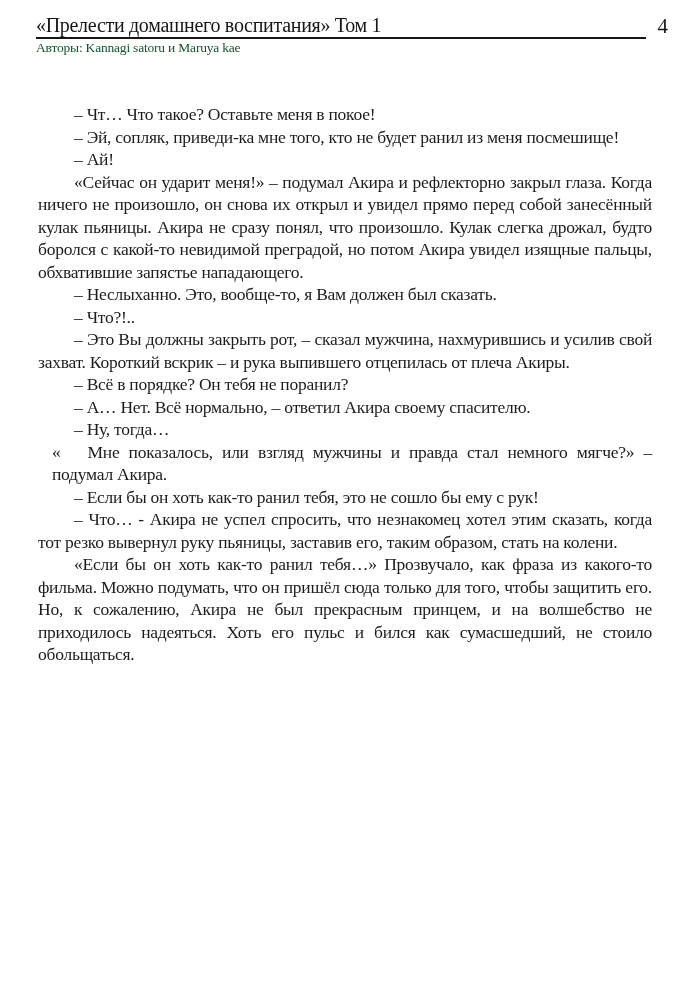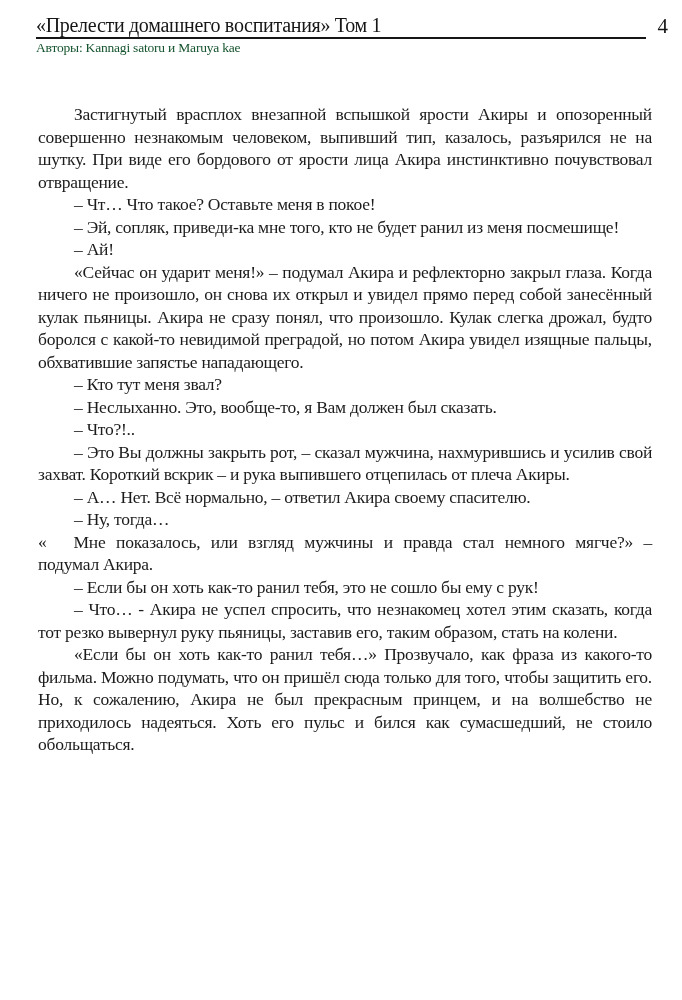--- a/index.html
+++ b/index.html
@@ -62,20 +62,21 @@
   .body-text p {
     margin: 0;
     font-size: 17.5px;
     line-height: 22.5px;
     letter-spacing: -0.25px;
     text-align: justify;
     text-indent: 36px;
   }
   .body-text p.no-indent {
     text-indent: 0;
+    margin-left: 14px;
   }
   .hang-gap {
     display: inline-block;
     width: 27px;
   }
 </style>
 </head>
 <body style="background: rgb(255, 255, 255);">
 
 <div class="page">
@@ -83,29 +84,28 @@
     <div class="header-row">
       <div class="title-rule" style="border-bottom-color: rgb(22, 22, 22);">
         <span class="doc-title">«Прелести домашнего воспитания» Том 1</span>
       </div>
       <span class="page-number">4</span>
     </div>
     <div class="authors">Авторы: Kannagi satoru и Maruya kae</div>
   </div>
 
   <div class="body-text" style="color: rgb(28, 28, 28);">
-      <p>Застигнутый врасплох внезапной вспышкой ярости Акиры и опозоренный совершенно незнакомым человеком, выпивший тип, казалось, разъярился не на шутку. При виде его бордового от ярости лица Акира инстинктивно почувствовал отвращение.</p>
       <p>– Чт… Что такое? Оставьте меня в покое!</p>
       <p>– Эй, сопляк, приведи-ка мне того, кто не будет ранил из меня посмешище!</p>
       <p>– Ай!</p>
       <p>«Сейчас он ударит меня!» – подумал Акира и рефлекторно закрыл глаза. Когда ничего не произошло, он снова их открыл и увидел прямо перед собой занесённый кулак пьяницы. Акира не сразу понял, что произошло. Кулак слегка дрожал, будто боролся с какой-то невидимой преградой, но потом Акира увидел изящные пальцы, обхватившие запястье нападающего.</p>
-      <p>– Кто тут меня звал?</p>
       <p>– Неслыханно. Это, вообще-то, я Вам должен был сказать.</p>
       <p>– Что?!..</p>
       <p>– Это Вы должны закрыть рот, – сказал мужчина, нахмурившись и усилив свой захват. Короткий вскрик – и рука выпившего отцепилась от плеча Акиры.</p>
+      <p>– Всё в порядке? Он тебя не поранил?</p>
       <p>– А… Нет. Всё нормально, – ответил Акира своему спасителю.</p>
       <p>– Ну, тогда…</p>
       <p class="no-indent"><span>«</span><span class="hang-gap"></span>Мне показалось, или взгляд мужчины и правда стал немного мягче?» – подумал Акира.</p>
       <p>– Если бы он хоть как-то ранил тебя, это не сошло бы ему с рук!</p>
       <p>– Что… - Акира не успел спросить, что незнакомец хотел этим сказать, когда тот резко вывернул руку пьяницы, заставив его, таким образом, стать на колени.</p>
       <p>«Если бы он хоть как-то ранил тебя…» Прозвучало, как фраза из какого-то фильма. Можно подумать, что он пришёл сюда только для того, чтобы защитить его. Но, к сожалению, Акира не был прекрасным принцем, и на волшебство не приходилось надеяться. Хоть его пульс и бился как сумасшедший, не стоило обольщаться.</p>
     </div>
 </div>
 
 </body></html>

